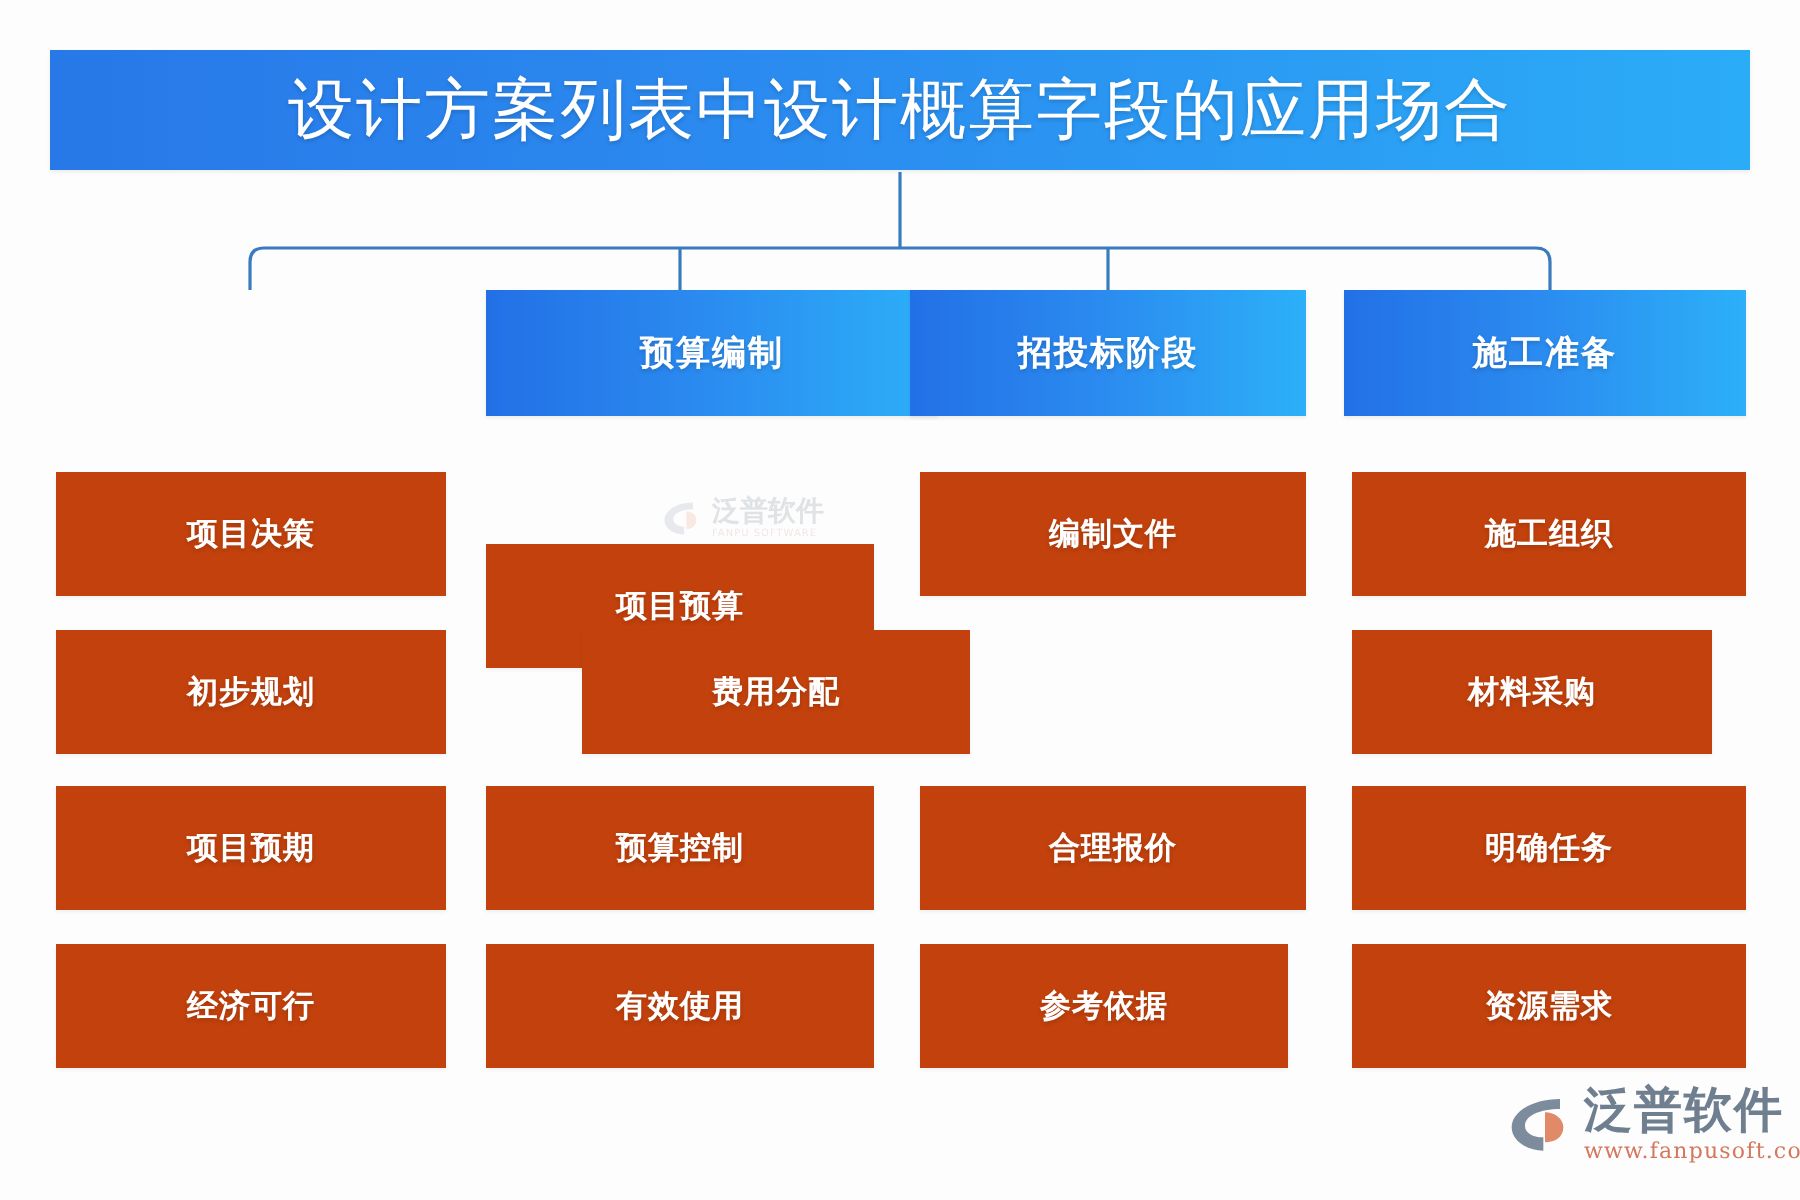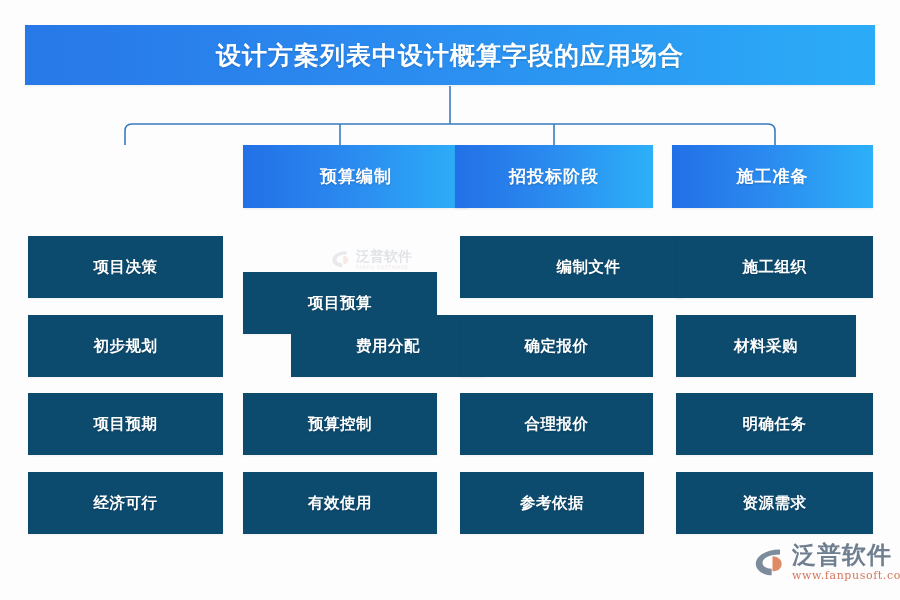--- a/index.html
+++ b/index.html
@@ -14,21 +14,21 @@
   #canvas{position:relative;width:900px;height:600px;}
 
   
   .title-bar{
     position:absolute;left:25px;top:25px;width:850px;height:60px;
     background:linear-gradient(90deg,#2878e8 0%,#2b8cf0 45%,#2bacf7 100%);
     display:flex;align-items:center;justify-content:center;
     box-shadow:0 1px 2px rgba(0,0,0,.07);
   }
   .title-bar .title-text{
-    color:#ffffff;font-size:25px;font-weight:bold;letter-spacing:1px;
+    color:#ffffff;font-size:33px;font-weight:normal;letter-spacing:1px;
     text-shadow:0 1px 2px rgba(0,0,0,.18);
     white-space:nowrap;
   }
 
   
   #connectors{position:absolute;left:0;top:0;width:900px;height:160px;}
 
   
   .stage-head{
     position:absolute;height:63px;
@@ -38,21 +38,21 @@
   }
   .stage-head .stage-label{
     color:#ffffff;font-size:17px;font-weight:bold;letter-spacing:1px;
     text-shadow:0 1px 2px rgba(0,0,0,.18);
     white-space:nowrap;
   }
 
   
   .item-box{
     position:absolute;height:62px;
-    background:#0c4a6e;
+    background:#c2410c;
     display:flex;align-items:center;justify-content:center;
     box-shadow:0 1px 2px rgba(0,0,0,.05);
   }
   .item-box .item-label{
     color:#ffffff;font-size:15.5px;font-weight:bold;letter-spacing:.5px;
     text-shadow:0 1px 2px rgba(0,0,0,.16);
     white-space:nowrap;
   }
 
   
@@ -133,25 +133,22 @@
   <div class="item-box" style="left:243px;top:315px;width:194px;margin-left:48px;">
     <span class="item-label">费用分配</span>
   </div>
   <div class="item-box" style="left:243px;top:393px;width:194px;">
     <span class="item-label">预算控制</span>
   </div>
   <div class="item-box" style="left:243px;top:472px;width:194px;">
     <span class="item-label">有效使用</span>
   </div>
 
-  <div class="item-box" style="left:460px;top:236px;width:193px;padding-left:32px;">
+  <div class="item-box" style="left:460px;top:236px;width:193px;">
     <span class="item-label">编制文件</span>
-  </div>
-  <div class="item-box" style="left:460px;top:315px;width:193px;">
-    <span class="item-label">确定报价</span>
   </div>
   <div class="item-box" style="left:460px;top:393px;width:193px;">
     <span class="item-label">合理报价</span>
   </div>
   <div class="item-box" style="left:460px;top:472px;width:184px;">
     <span class="item-label">参考依据</span>
   </div>
 
   <div class="item-box" style="left:676px;top:236px;width:197px;">
     <span class="item-label">施工组织</span>

